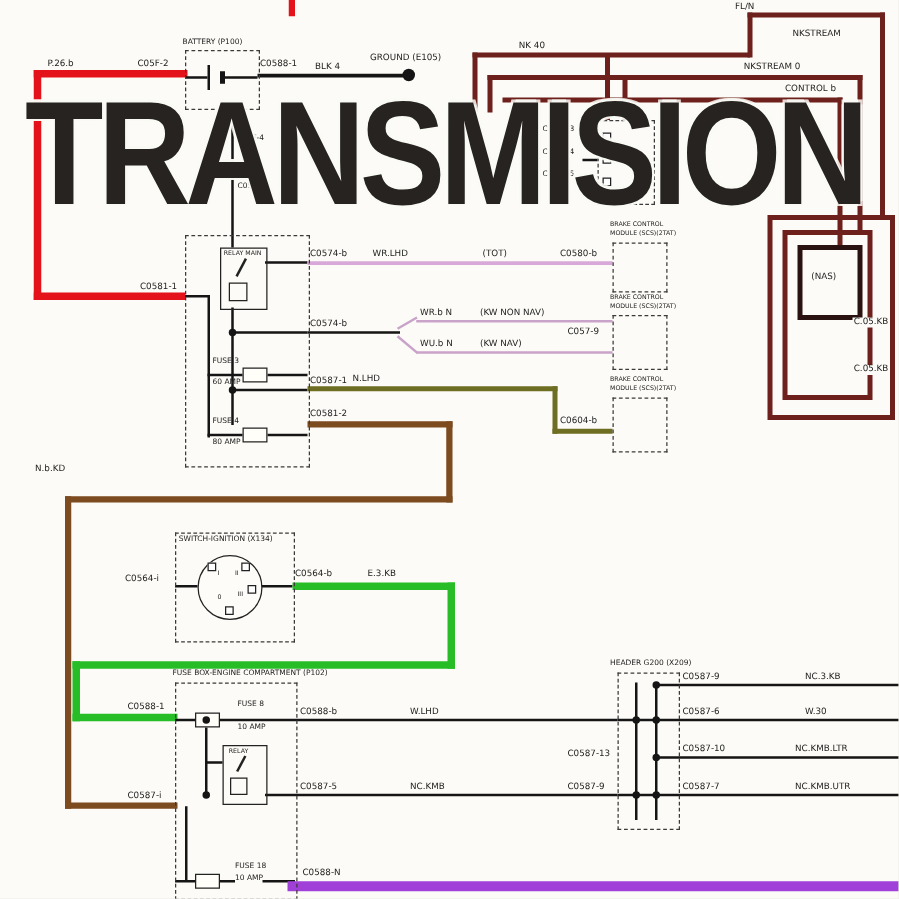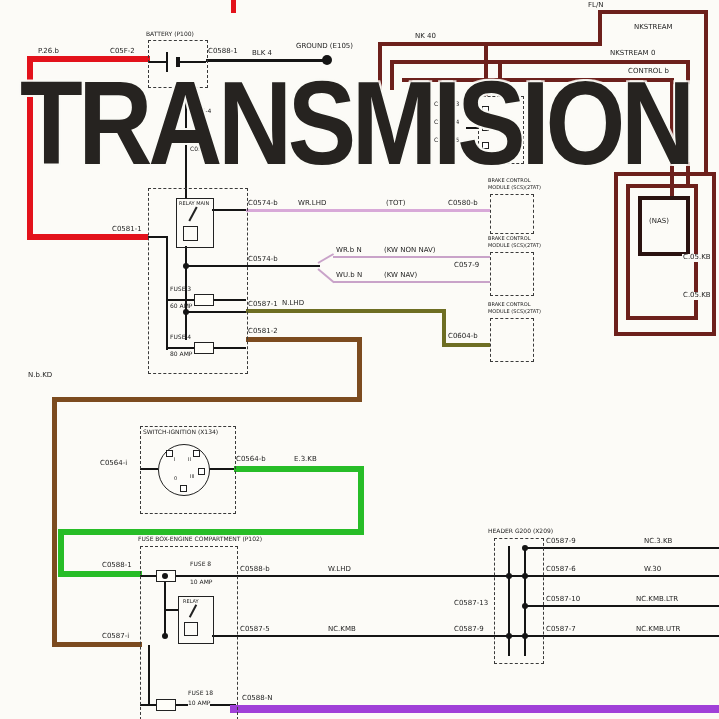--- a/index.html
+++ b/index.html
@@ -62,21 +62,21 @@
   <div class="w" style="left:686px;top:60px;width:4px;height:124px;background:#6d201c"></div>
   <div class="w" style="left:402px;top:78px;width:272px;height:4px;background:#6d201c"></div>
   <div class="w" style="left:670px;top:78px;width:4px;height:118px;background:#6d201c"></div>
   <div class="w" style="left:484px;top:44px;width:4px;height:52px;background:#6d201c"></div>
   <div class="w" style="left:498px;top:62px;width:4px;height:34px;background:#6d201c"></div>
   <div class="w" style="left:378px;top:42px;width:4px;height:48px;background:#6d201c"></div>
   <div class="w" style="left:390px;top:60px;width:4px;height:30px;background:#6d201c"></div>
   <div class="lbl" style="left:415px;top:33px">NK 40</div>
   <div class="lbl" style="left:588px;top:2px">FL/N</div>
   <div class="lbl" style="left:634px;top:24px">NKSTREAM</div>
-  <div class="lbl" style="left:610px;top:50px">NKSTREAM 0</div>
+  <div class="lbl" style="left:595px;top:50px">NKSTREAM 0</div>
   <div class="lbl" style="left:628px;top:68px">CONTROL b</div>
 
   <div style="position:absolute;left:614px;top:172px;width:94px;height:156px;border:4px solid #6d201c;z-index:3"></div>
   <div style="position:absolute;left:626px;top:184px;width:64px;height:128px;border:4px solid #6d201c;z-index:3"></div>
   <div style="position:absolute;left:638px;top:196px;width:44px;height:52px;border:4px solid #2a1210;background:#fcfbf7;z-index:4"></div>
   <div class="lbl halo" style="left:648px;top:218px;z-index:7">(NAS)</div>
   <div class="lbl halo" style="left:682px;top:254px;z-index:7">C.05.KB</div>
   <div class="lbl halo" style="left:682px;top:292px;z-index:7">C.05.KB</div>
 
   <div class="dbox" style="left:478px;top:96px;width:44px;height:66px"></div>

